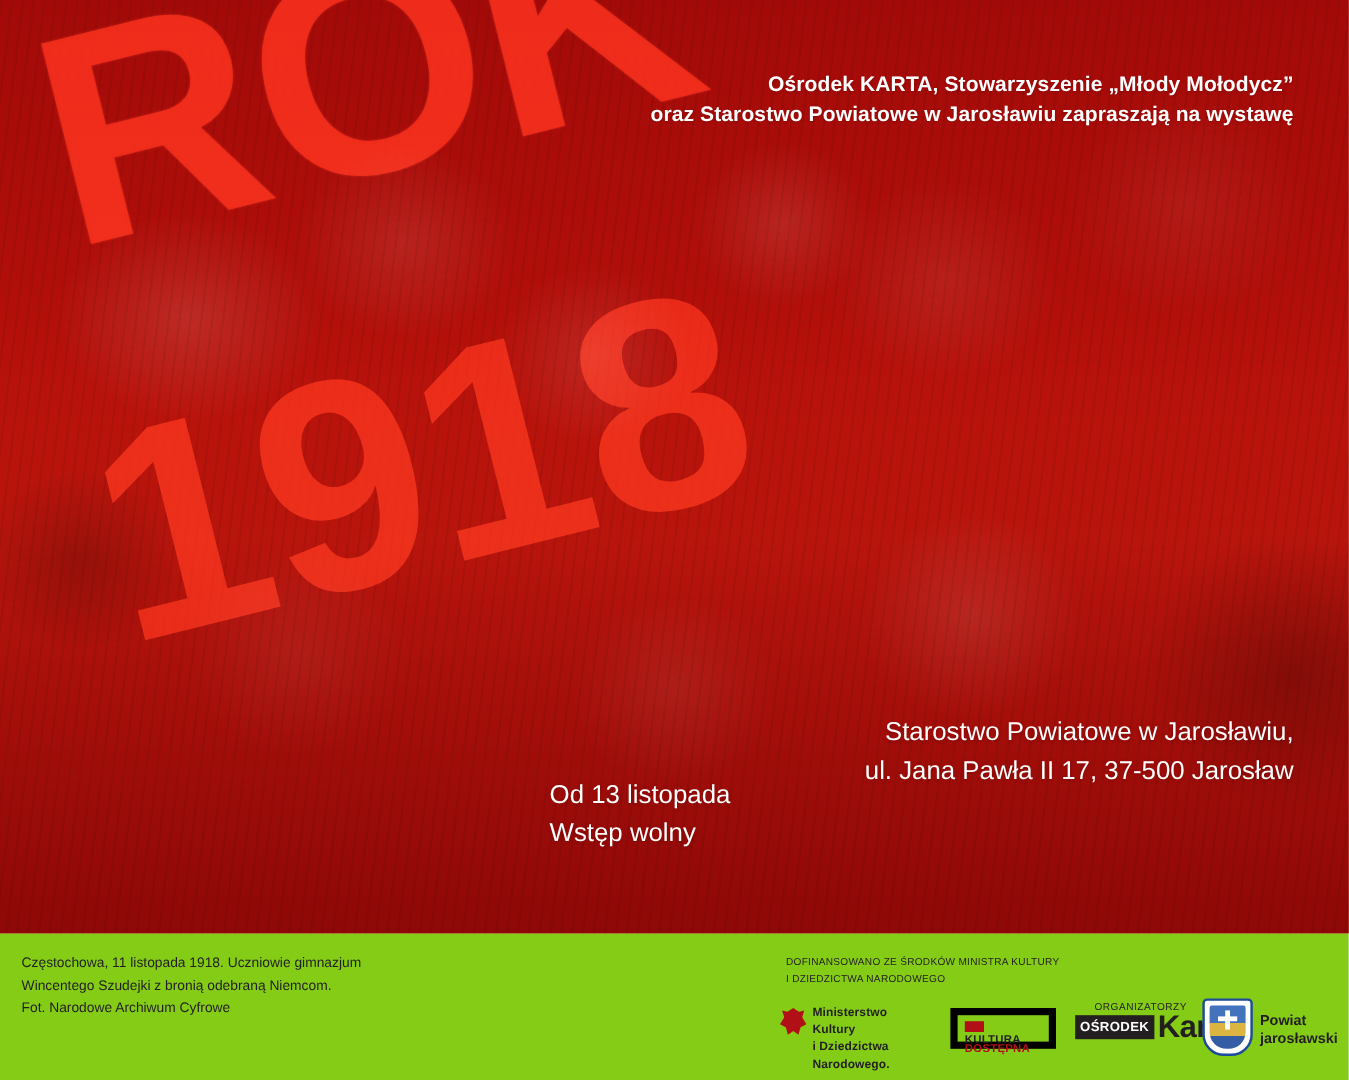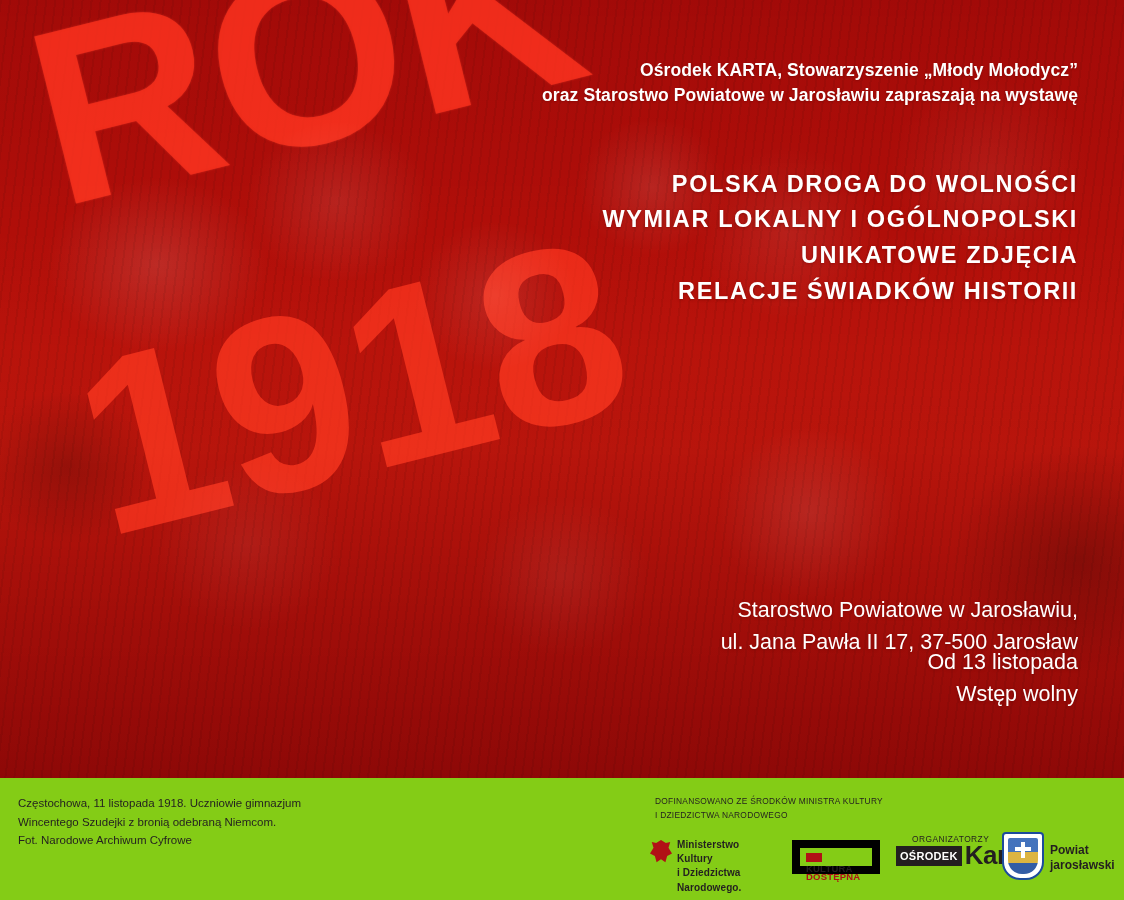--- a/index.html
+++ b/index.html
@@ -144,21 +144,20 @@
     line-height: 1.5;
     font-weight: 400;
     z-index: 6;
     text-shadow: 0 1px 3px rgba(90,0,0,.35);
   }
   .dates {
     position: absolute;
     right: 46px;
     top: 646px;
     width: 620px;
-    text-align: right;
     color: #ffffff;
     font-size: 21.5px;
     line-height: 1.5;
     z-index: 6;
     text-shadow: 0 1px 3px rgba(90,0,0,.35);
   }
 
   
   .footer {
     position: absolute;
@@ -206,21 +205,21 @@
     position: absolute; left: 0; top: 2px; width: 22px; height: 26px;
     background: #b11116;
     clip-path: polygon(50% 0%, 72% 12%, 92% 8%, 84% 30%, 100% 52%, 78% 62%, 70% 86%, 50% 74%, 30% 86%, 22% 62%, 0% 52%, 16% 30%, 8% 8%, 28% 12%);
   }
   .logo-mkidn .txt {
     position: absolute; left: 27px; top: 0;
     font-size: 10px; font-weight: 700; line-height: 1.42;
     color: #231f20; letter-spacing: .1px;
   }
 
-  .logo-kd { left: 142px; top: 12px; width: 88px; height: 34px; border: 8px solid #000000; }
+  .logo-kd { left: 142px; top: 12px; width: 88px; height: 34px; border: 6px solid #000000; }
   .logo-kd .bar { position: absolute; left: 6px; top: 5px; width: 16px; height: 9px; background: #b11116; }
   .logo-kd .t1 { position: absolute; left: 6px; top: 15px; font-size: 9.5px; font-weight: 700; color: #231f20; letter-spacing: .2px; }
   .logo-kd .t2 { position: absolute; left: 6px; top: 23px; font-size: 9.5px; font-weight: 700; color: #b11116; letter-spacing: .2px; }
 
   .logo-karta { left: 246px; top: 12px; }
   .logo-karta .mark {
     display: inline-block; background: #231f20; color: #ffffff;
     font-size: 11px; font-weight: 700; padding: 4px 4px; vertical-align: middle;
     letter-spacing: .3px;
   }
@@ -270,26 +269,20 @@
       <span class="year">1918</span>
     </div>
 
     <div class="content">
       <div class="organizers-line">
         <div>Ośrodek KARTA, Stowarzyszenie „Młody Mołodycz”</div>
         <div>oraz Starostwo Powiatowe w Jarosławiu zapraszają na wystawę</div>
       </div>
 
 
-      <div class="subtitles">
-        <div>POLSKA DROGA DO WOLNOŚCI</div>
-        <div>WYMIAR LOKALNY I OGÓLNOPOLSKI</div>
-        <div>UNIKATOWE ZDJĘCIA</div>
-        <div>RELACJE ŚWIADKÓW HISTORII</div>
-      </div>
     </div>
 
     <div class="venue">
       <div>Starostwo Powiatowe w Jarosławiu,</div>
       <div>ul. Jana Pawła II 17, 37-500 Jarosław</div>
     </div>
 
     <div class="dates">
       <div>Od 13 listopada</div>
       <div>Wstęp wolny</div>

